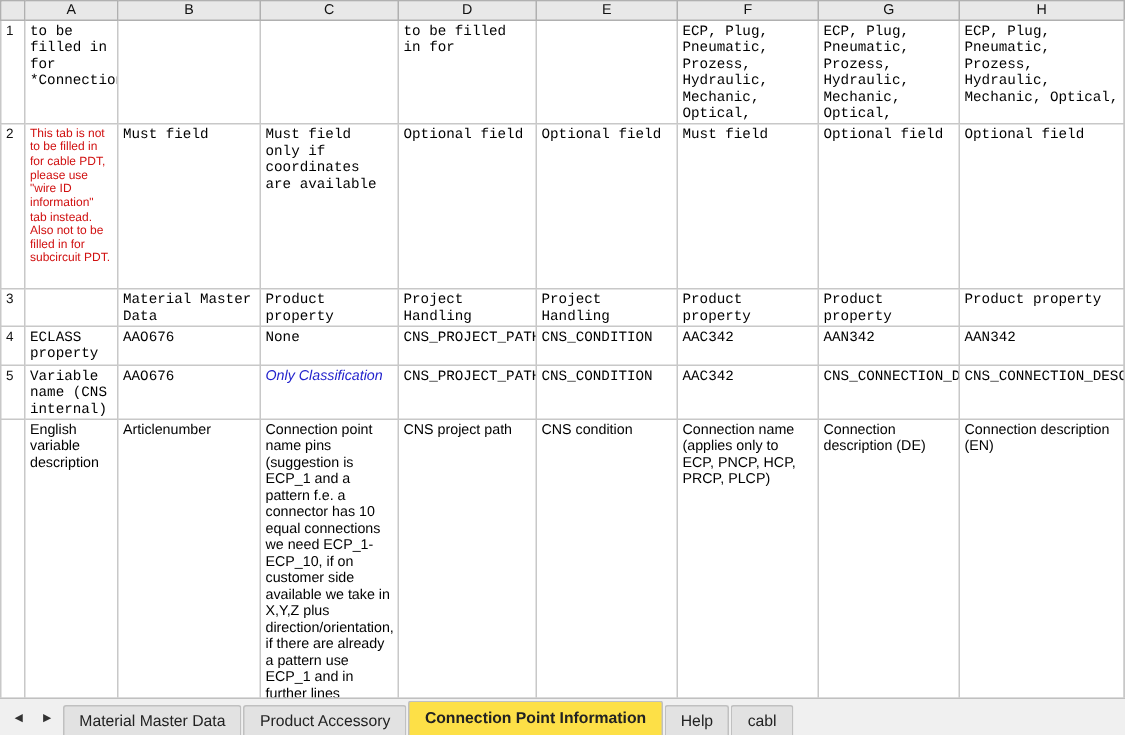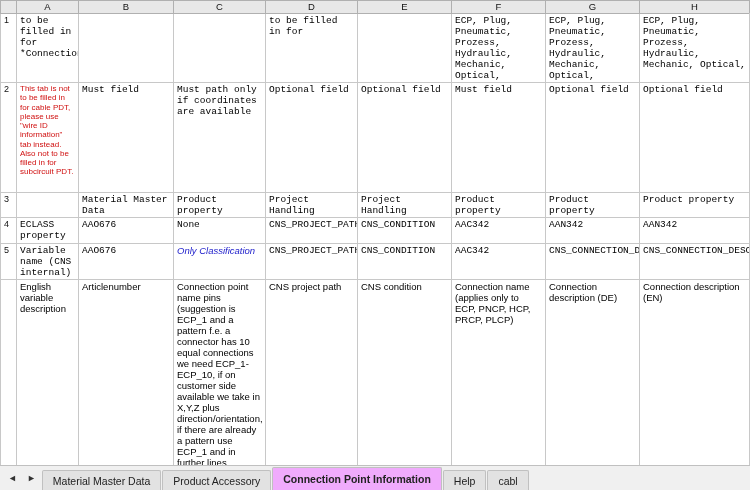--- a/index.html
+++ b/index.html
@@ -91,21 +91,21 @@
     padding: 0 10px;
     margin-right: 1px;
     background: #e2e2e2;
     border: 1px solid #c0c0c0;
     border-bottom: none;
     border-radius: 2px 2px 0 0;
     color: #222;
     white-space: nowrap;
   }
   .tab.active {
-    background: #f0abfc;
+    background: #fde047;
     font-weight: bold;
     height: 23px;
     line-height: 23px;
   }
   .tab.clipped { overflow: hidden; }
 </style>
 </head>
 <body>
 
 <div id="sheet">
@@ -145,21 +145,21 @@
       <td class="bold">ECP, Plug, Pneumatic, Prozess, Hydraulic, Mechanic, Optical,</td>
       <td class="bold">ECP, Plug, Pneumatic, Prozess, Hydraulic, Mechanic, Optical,</td>
       <td class="bold">ECP, Plug, Pneumatic, Prozess, Hydraulic, Mechanic, Optical,</td>
       <td class="bold">ECP, Plu Pn M</td>
     </tr>
 
     <tr style="height:110px">
       <td class="rowhdr">2</td>
       <td class="red">This tab is not to be filled in for cable PDT, please use "wire ID information" tab instead. Also not to be filled in for subcircuit PDT.</td>
       <td class="f-green bold">Must field</td>
-      <td class="f-green bold">Must path only if coordinates are available</td>
+      <td class="f-green bold">Must field only if coordinates are available</td>
       <td class="f-cyan bold">Optional field</td>
       <td class="f-cyan bold">Optional field</td>
       <td class="f-green bold">Must field</td>
       <td class="f-cyan bold">Optional field</td>
       <td class="f-cyan bold">Optional field</td>
       <td class="f-cyan bold">Optio</td>
     </tr>
 
     <tr style="height:15px">
       <td class="rowhdr">3</td>

